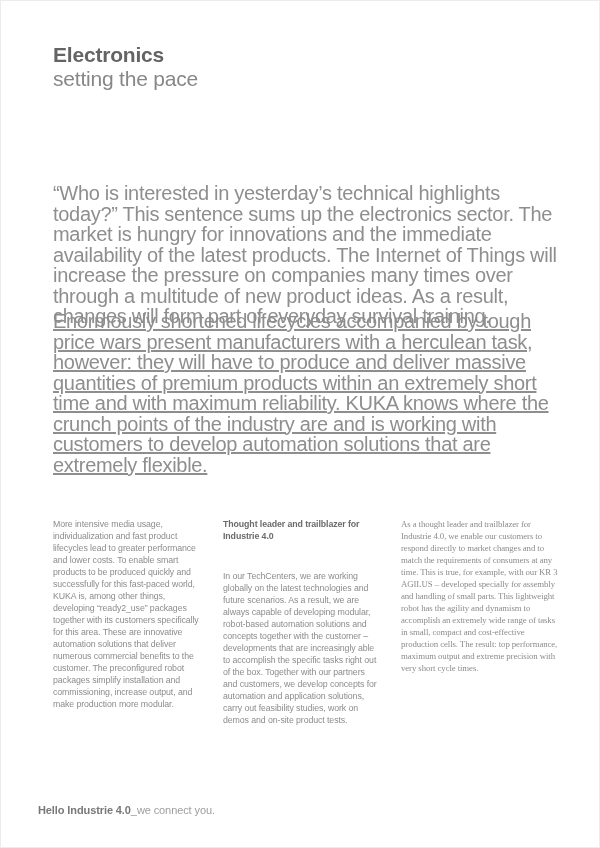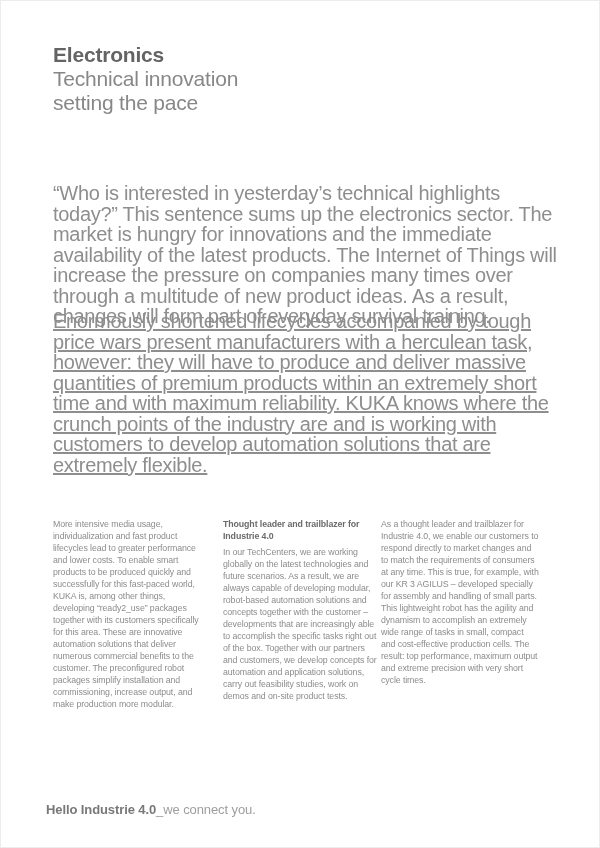--- a/index.html
+++ b/index.html
@@ -42,54 +42,53 @@
     position: absolute;
     top: 517px;
     width: 154px;
     font-size: 8.8px;
     line-height: 12px;
     letter-spacing: -0.1px;
     color: #8c8c8c;
   }
   #col1 { left: 52px; }
   #col2 { left: 222px; }
-  #col3 { left: 380px; width: 158px; }
+  #col3 { left: 400px; width: 158px; font-family: Liberation Serif, serif; }
   .col-heading {
     font-weight: bold;
     color: #6b6b6b;
-    margin-bottom: 4px;
+    margin-bottom: 28px;
     width: 140px;
   }
   .quote {
     position: absolute;
     left: 392px; top: 745px;
     width: 162px;
     font-size: 8.8px;
     line-height: 12px;
     letter-spacing: -0.1px;
     color: #dc9b6c;
   }
   .footer {
     position: absolute;
-    left: 45px; top: 803px;
-    font-size: 13px;
+    left: 37px; top: 803px;
+    font-size: 11px;
     line-height: 12px;
     letter-spacing: -0.1px;
   }
   .footer-bold { font-weight: bold; color: #787878; }
   .footer-light { font-weight: normal; color: #9e9e9e; }
 </style>
 </head>
 <body>
 
 <div class="page">
 
   <div class="title-block">
     <div class="title-bold">Electronics</div>
-    <div class="title-light">Technical innovation</div>
     <div class="title-light">setting the pace</div>
   </div>
 
   <p class="intro-p" id="intro-p1">“Who is interested in yesterday’s technical highlights today?” This sentence sums up the electronics sector. The market is hungry for innovations and the immediate availability of the latest products. The Internet of Things will increase the pressure on companies many times over through a multitude of new product ideas. As a result, changes will form part of everyday survival training.</p>
   <p class="intro-p" id="intro-p2">Enormously shortened lifecycles accompanied by tough price wars present manufacturers with a herculean task, however: they will have to produce and deliver massive quantities of premium products within an extremely short time and with maximum reliability. KUKA knows where the crunch points of the industry are and is working with customers to develop automation solutions that are extremely flexible.</p>
 
   <div class="col" id="col1">
     <div>More intensive media usage, individualization and fast product lifecycles lead to greater performance and lower costs. To enable smart products to be produced quickly and successfully for this fast-paced world, KUKA is, among other things, developing “ready2_use” packages together with its customers specifically for this area. These are innovative automation solutions that deliver numerous commercial benefits to the customer. The preconfigured robot packages simplify installation and commissioning, increase output, and make production more modular.</div>
   </div>
 

